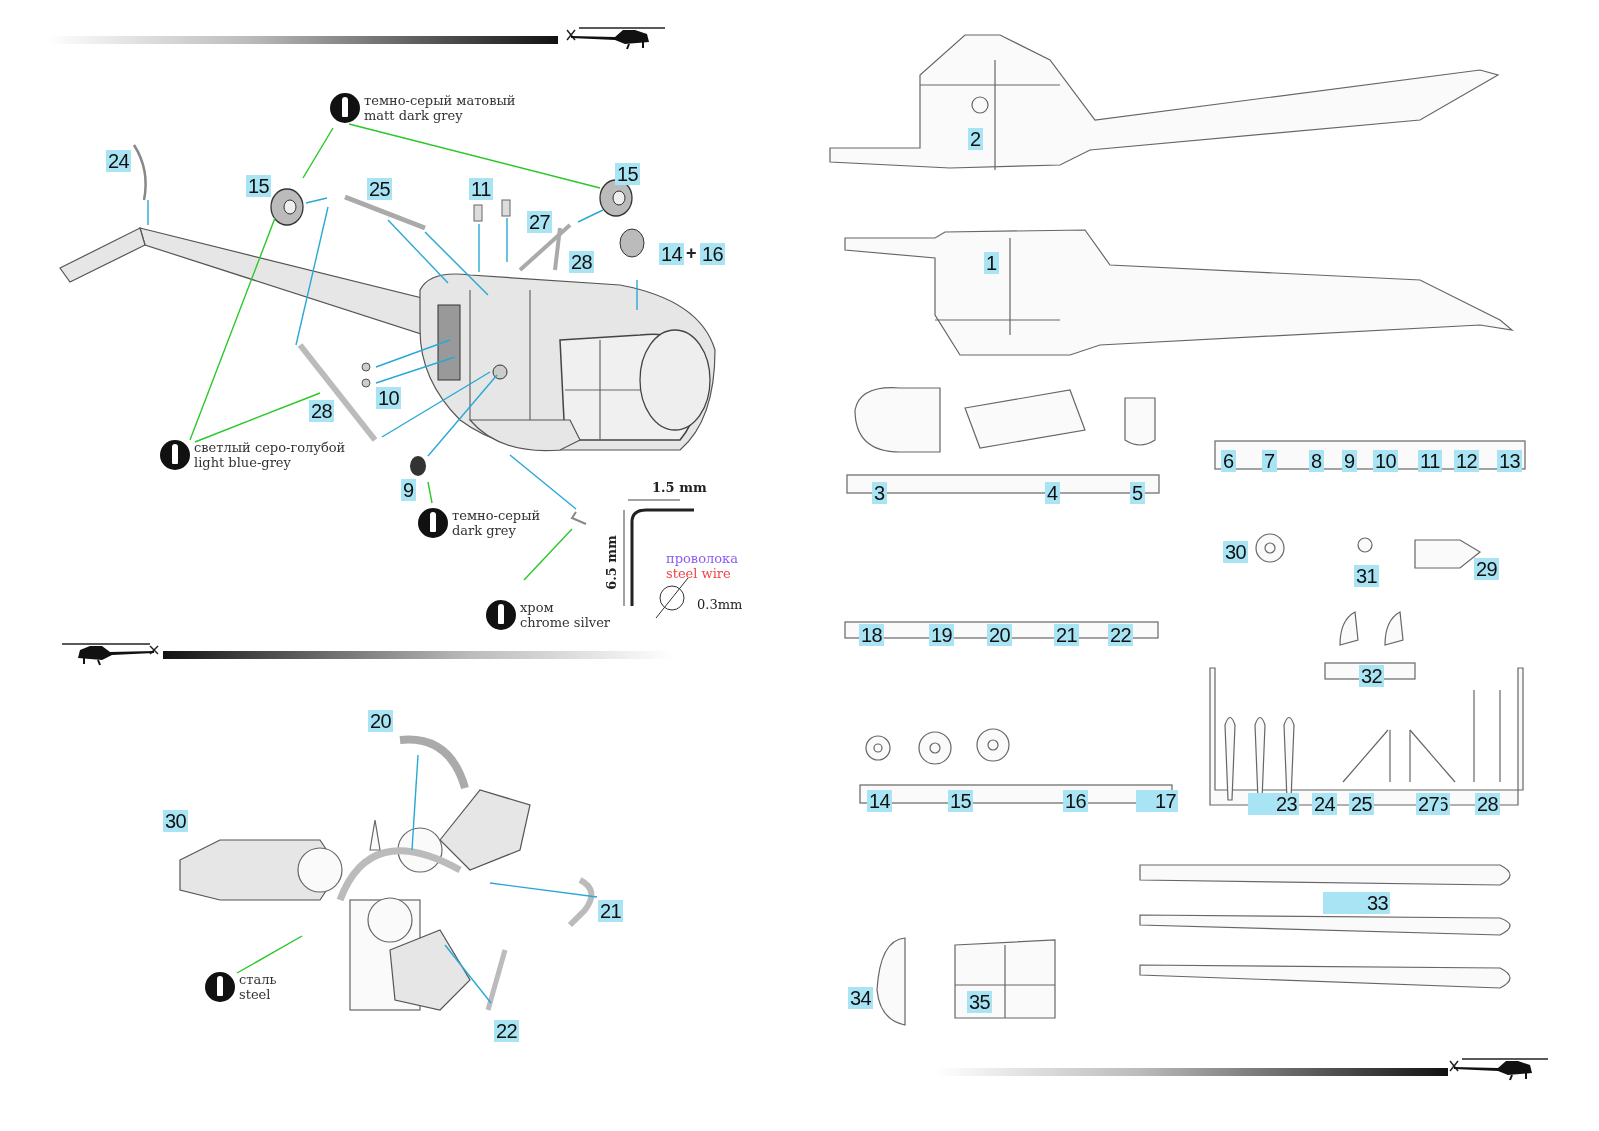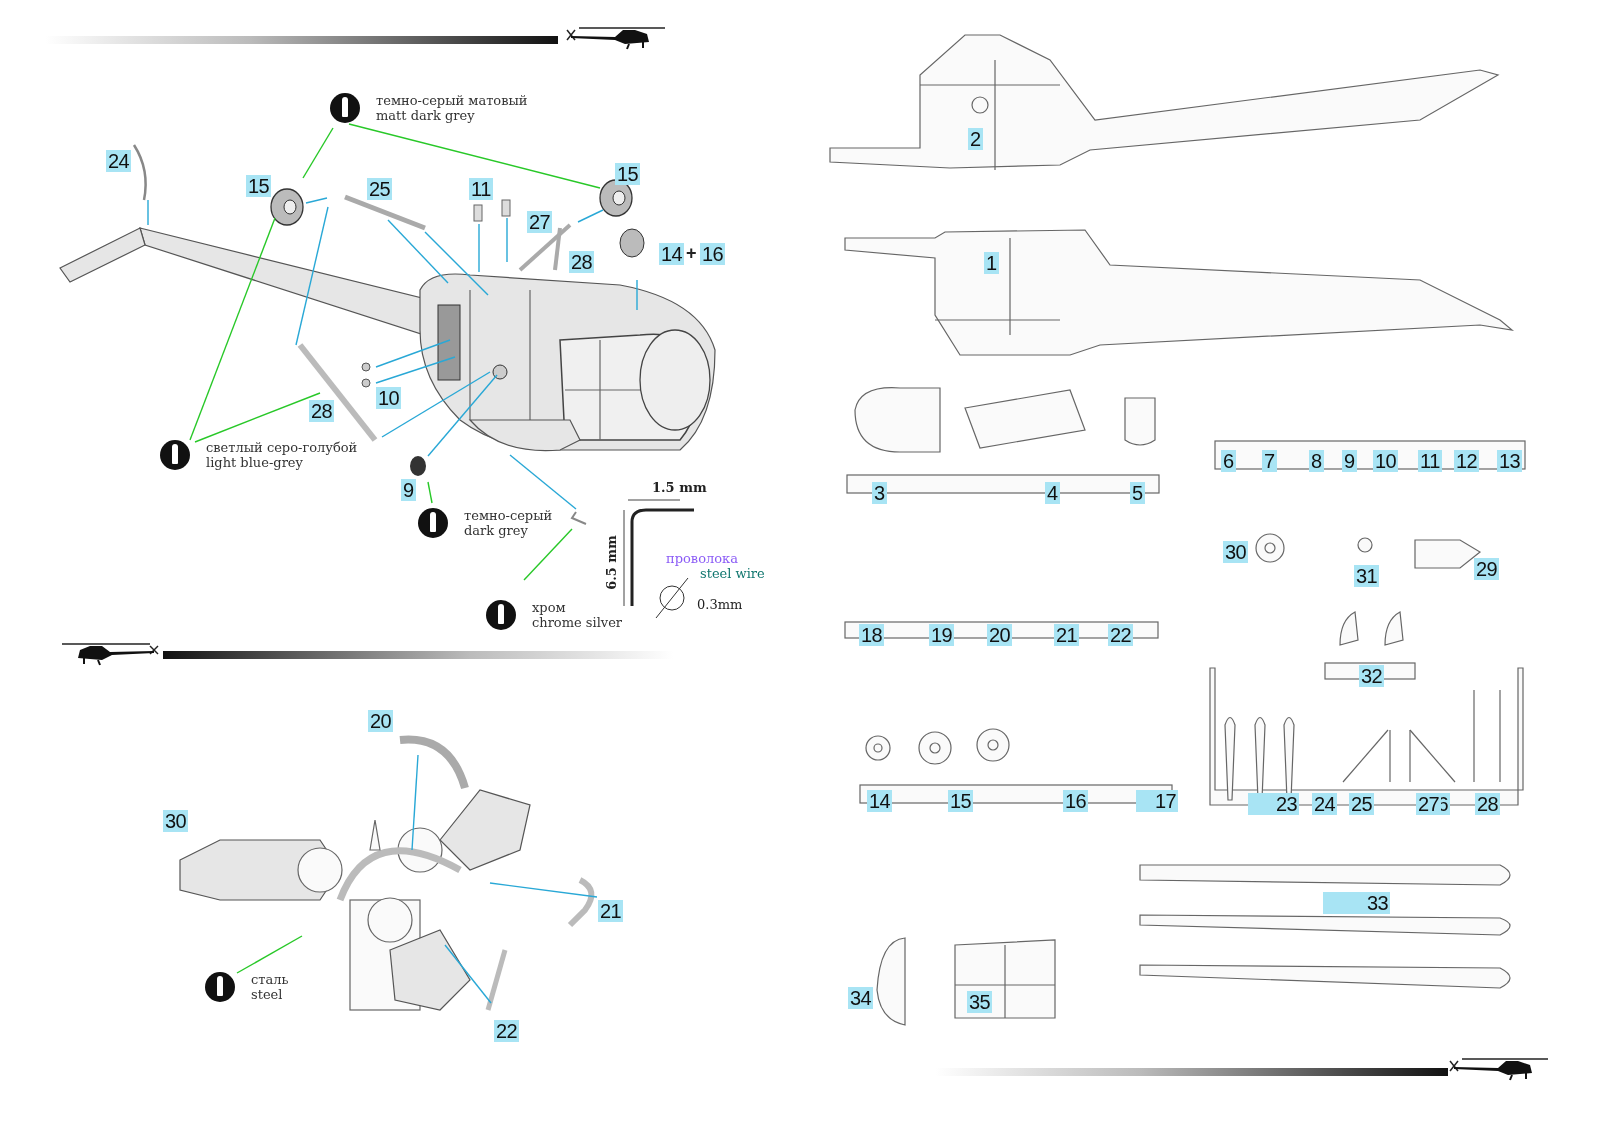--- a/index.html
+++ b/index.html
@@ -2,21 +2,21 @@
 <html><head>
 <meta charset="utf-8">
 <style>
   html,body{margin:0;padding:0;background:#fff;}
   body{width:1599px;height:1131px;position:relative;overflow:hidden;font-family:"Liberation Sans",sans-serif;color:#222;}
   .abs{position:absolute;}
   .badge{position:absolute;background:#a8e4f4;color:#111;font-family:"Liberation Sans",sans-serif;font-size:20px;line-height:22px;padding:0 2px;letter-spacing:-0.5px;}
   .plus{position:absolute;font-size:18px;font-weight:bold;color:#222;}
   .gradbar{position:absolute;height:8px;}
   .heli{position:absolute;}
-  .paint{position:absolute;display:flex;align-items:center;gap:16px;}
+  .paint{position:absolute;display:flex;align-items:center;gap:4px;}
   .paint .drop{width:30px;height:30px;border-radius:50%;background:#111;position:relative;flex:0 0 auto;}
   .paint .drop::after{content:"";position:absolute;left:12px;top:4px;width:6px;height:20px;background:#fff;border-radius:3px 3px 1px 1px;}
   .paint .txt{font-family:"DejaVu Serif",serif;font-size:13px;line-height:15px;color:#333;}
   .serif{font-family:"DejaVu Serif",serif;}
   svg{position:absolute;overflow:visible;}
   .ln{stroke:#666;fill:none;stroke-width:1.2;}
   .part{fill:#fafafa;stroke:#666;stroke-width:1.2;}
   .shade{fill:#e6e6e6;stroke:#555;stroke-width:1.2;}
   .arrow-b{stroke:#29a8d6;stroke-width:1.4;fill:none;}
   .arrow-g{stroke:#28c828;stroke-width:1.4;fill:none;}
@@ -155,21 +155,21 @@
 <svg style="left:610px;top:490px;" width="150" height="140">
   <path d="M22 116 L22 32 Q22 20 36 20 L84 20" stroke="#222" stroke-width="3" fill="none"></path>
   <line x1="14" y1="20" x2="14" y2="116" stroke="#444"></line>
   <line x1="18" y1="10" x2="70" y2="10" stroke="#444"></line>
   <circle cx="62" cy="108" r="12" fill="none" stroke="#333"></circle>
   <line x1="46" y1="128" x2="78" y2="88" stroke="#333"></line>
 </svg>
 <span class="abs serif" style="left:652px;top:480px;font-size:13px;font-weight:bold;">1.5 mm</span>
 <span class="abs serif" style="left:584px;top:555px;font-size:13px;font-weight:bold;transform:rotate(-90deg);">6.5 mm</span>
 <span class="abs serif" style="left:666px;top:551px;font-size:13px;color:#8b5cf6;">проволока</span>
-<span class="abs serif" style="left:700px;top:566px;font-size:13px;color:#0f766e;">steel wire</span>
+<span class="abs serif" style="left:666px;top:566px;font-size:13px;color:#ef4444;">steel wire</span>
 <span class="abs serif" style="left:697px;top:597px;font-size:13px;font-weight:normal;">0.3mm</span>
 
 <svg style="left:0;top:0;" width="800" height="1131">
   <path d="M400 740 Q450 735 465 788" stroke="#aaa" stroke-width="8" fill="none"></path>
   <rect x="350" y="900" width="70" height="110" class="part"></rect>
   <path class="shade" d="M180 860 L220 840 L320 840 L340 870 L320 900 L220 900 L180 890 Z"></path>
   <path class="shade" d="M440 840 L480 790 L530 805 L520 850 L470 870 Z"></path>
   <path class="shade" d="M390 950 L440 930 L470 980 L440 1010 L395 1000 Z"></path>
   <circle cx="320" cy="870" r="22" class="part"></circle>
     <circle cx="420" cy="850" r="22" class="part"></circle>

